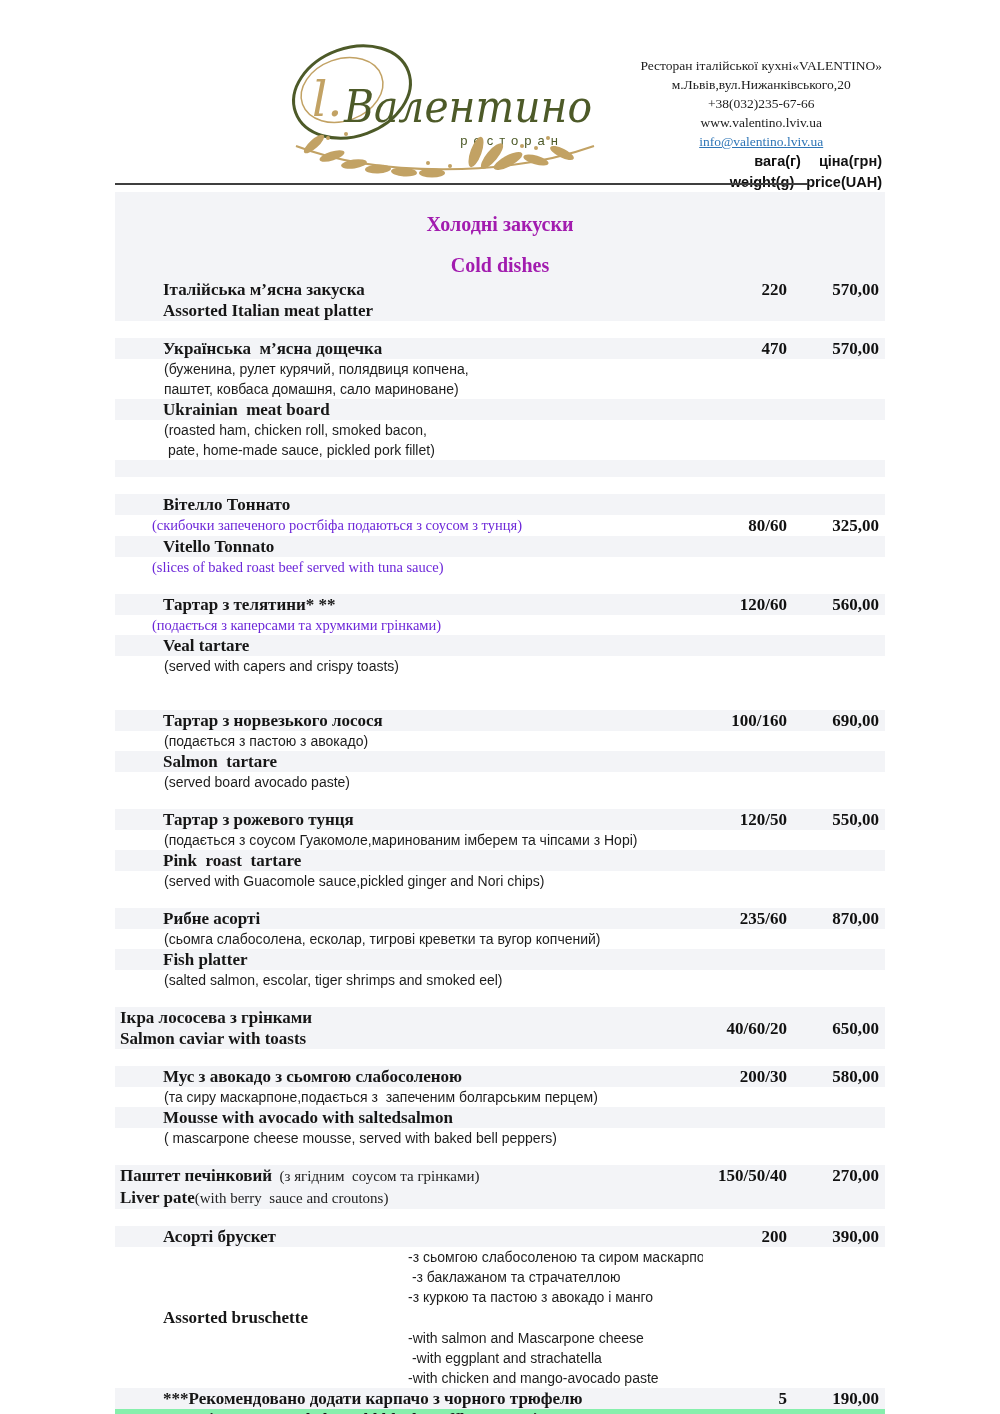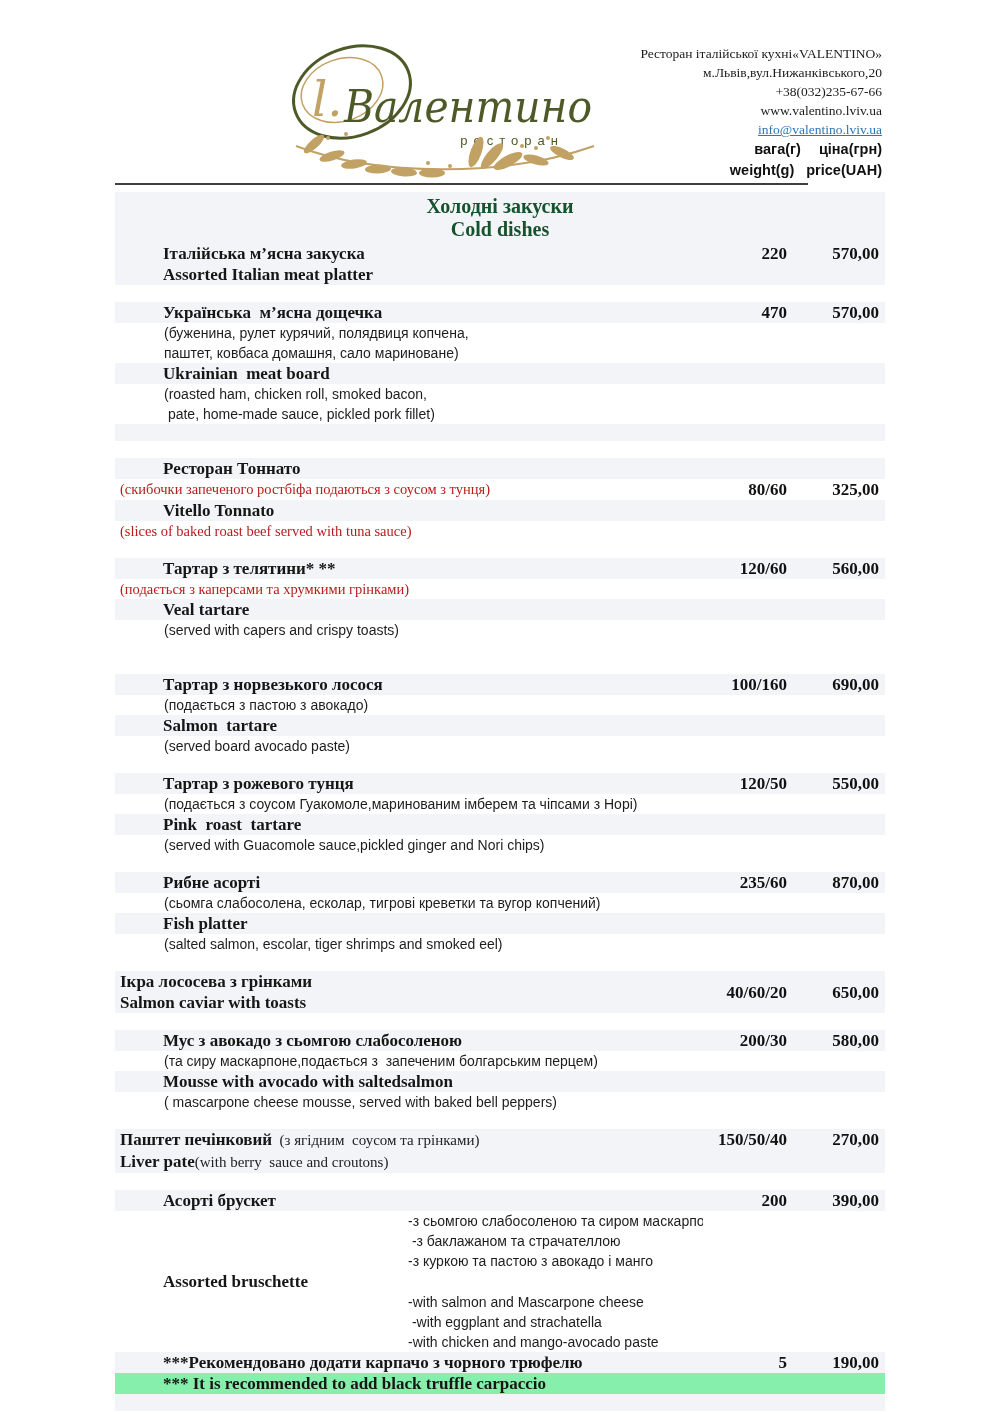--- a/index.html
+++ b/index.html
@@ -1,47 +1,47 @@
 <!DOCTYPE html>
 <html><head>
 <meta charset="utf-8">
 <style>
   html,body{margin:0;padding:0;background:#fff;}
   .page{position:relative;width:1000px;height:1414px;background:#fff;overflow:hidden;
         font-family:"Liberation Serif",serif;color:#1b1b1b;}
 
   
   .logo{position:absolute;left:280px;top:26px;}
-  .contact{position:absolute;top:44px;right:118px;text-align:right;
+  .contact{position:absolute;top:56px;right:118px;text-align:center;
            font:400 13.5px/19px "Liberation Serif",serif;color:#1b1b1b;margin-left:36px;}
   .contact .email{color:#2e75b6;text-decoration:underline;cursor:pointer;
                   font:400 13.5px/19px "Liberation Serif",serif;display:inline-block;}
   .labels{display:flex;justify-content:flex-end;gap:18px;
           font:700 14.5px/21px "Liberation Sans",sans-serif;color:#111;}
   .labels.l2{gap:12px;}
 
   .sep{position:absolute;top:183px;left:115px;width:693px;border-top:2px solid #3f3f3f;}
 
   
   .content{position:absolute;top:192px;left:115px;width:770px;}
   .title-band{background:#f3f4f7;text-align:center;padding:3px 0 2px 0;}
-  .title{font:700 20px/23px "Liberation Serif",serif;color:#14532d;}
+  .title{font:700 20px/23px "Liberation Serif",serif;color:#a21caf;margin-top:18px;}
 
   .row{display:flex;align-items:flex-start;padding:0 6px 0 5px;background:#fff;}
   .row.ua,.row.en,.row.pair,.row.mix{background:#f3f4f7;}
   .row.gap{height:17px;background:#fff;}
   .row.gapg{height:17px;background:#f3f4f7;}
 
   .cell-text{flex:1;white-space:pre;overflow:hidden;}
   .ua .cell-text,.en .cell-text{font:700 17px/21px "Liberation Serif",serif;color:#161616;margin-left:43px;}
   .pair .cell-text div{font:700 17px/21px "Liberation Serif",serif;color:#161616;}
   .mix .cell-text b{font:700 17px/22px "Liberation Serif",serif;color:#161616;}
   .mix .cell-text .t-rest{font:400 15px/22px "Liberation Serif",serif;color:#222;}
   .ds .cell-text{font:400 14px/20px "Liberation Sans",sans-serif;color:#1d1d1d;margin-left:44px;}
-  .df .cell-text{font:400 14.5px/20px "Liberation Serif",serif;color:#b91c1c;}
+  .df .cell-text{font:400 14.5px/20px "Liberation Serif",serif;color:#6d28d9;margin-left:32px;}
   .sub .cell-text{font:400 14px/20px "Liberation Sans",sans-serif;color:#1d1d1d;padding-left:288px;}
 
   .cell-w,.cell-p{font:700 17px/21px "Liberation Serif",serif;color:#111;text-align:right;}
   .cell-w{width:84px;}
   .cell-p{width:92px;}
   .pair .cell-w,.pair .cell-p{align-self:center;}
 </style>
 </head>
 <body>
 
@@ -137,21 +137,21 @@
           <div class="cell-p"></div>
         </div>
         <div class="row ds">
           <div class="cell-text"> pate, home-made sauce, pickled pork fillet)</div>
           <div class="cell-w"></div>
           <div class="cell-p"></div>
         </div>
         <div class="row gapg"></div>
         <div class="row gap"></div>
         <div class="row ua">
-          <div class="cell-text">Ресторан Тоннато</div>
+          <div class="cell-text">Вітелло Тоннато</div>
           <div class="cell-w"></div>
           <div class="cell-p"></div>
         </div>
         <div class="row df">
           <div class="cell-text">(скибочки запеченого ростбіфа подаються з соусом з тунця)</div>
           <div class="cell-w">80/60</div>
           <div class="cell-p">325,00</div>
         </div>
         <div class="row en">
           <div class="cell-text">Vitello Tonnato</div>

